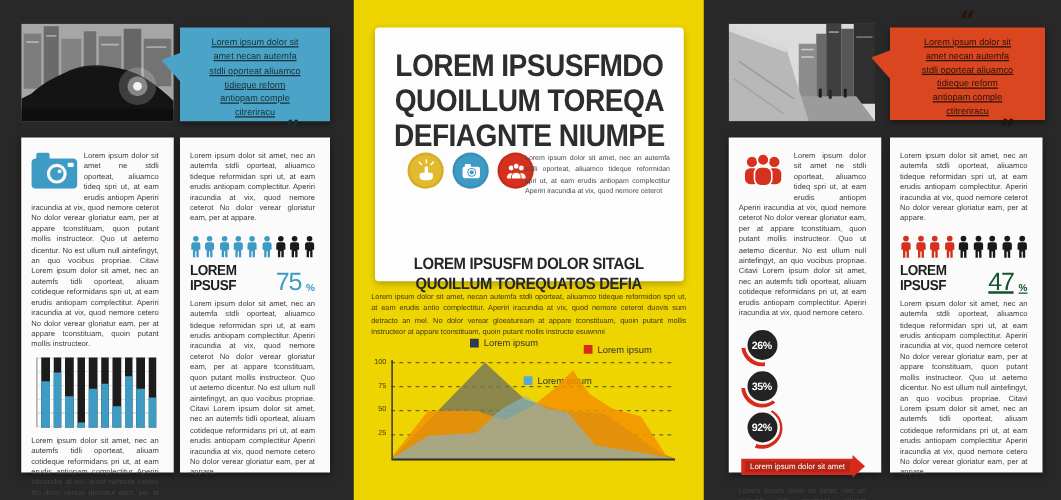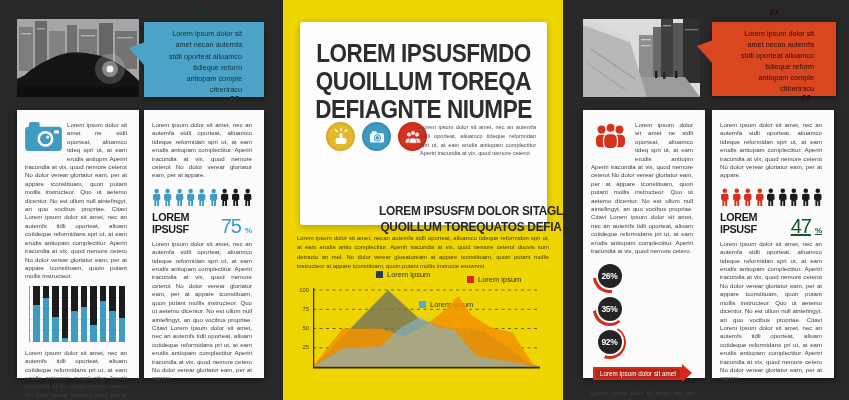--- a/index.html
+++ b/index.html
@@ -9,21 +9,21 @@
   .photo{position:absolute;overflow:hidden;background:#555;}
   
   .bubble{position:absolute;box-sizing:border-box;display:flex;flex-direction:column;
           justify-content:center;padding:4px 8px;box-shadow:0 2px 5px rgba(0,0,0,.4);}
   .bubble-teal{background:#4ba4c7;color:#173039;}
   .bubble-red{background:#d9461f;color:#29120a;}
   .bubble .q-open{font-family:"DejaVu Serif",serif;font-weight:bold;font-size:21px;line-height:.75;
                   text-align:center;}
   .bubble .q-close{font-family:"DejaVu Serif",serif;font-weight:bold;font-size:21px;line-height:.55;
                    text-align:right;padding-right:16px;}
-  .bubble .q-text{font-size:7.3px;line-height:1.52;text-align:right;margin:3px 14px;}
+  .bubble .q-text{font-size:7.3px;line-height:1.52;text-align:center;margin:3px 14px;text-decoration:underline;}
   .tail-left{position:absolute;width:0;height:0;border-top:6px solid transparent;
              border-bottom:18px solid transparent;}
   
   .card{position:absolute;background:#fbfbfb;box-sizing:border-box;padding:11px 12px 8px 8px;
         box-shadow:0 2px 6px rgba(0,0,0,.5);}
   .ptext{font-size:6.1px;line-height:1.38;color:#414141;text-align:justify;margin:0 0 4px 0;}
   .float-icon{float:left;margin:1px 5px 2px 0;}
   
   .mini-bars{position:relative;height:56px;margin:5px 2px 7px 4px;display:flex;align-items:flex-end;gap:3px;
              border-left:1px solid #9a9a9a;padding-left:3px;
@@ -59,21 +59,21 @@
   .big-title{margin-top:17px;text-align:center;font-weight:bold;font-size:25px;line-height:1.12;
              color:#2d2d2d;letter-spacing:-.5px;}
   .cond{transform:scaleX(.9);transform-origin:50% 50%;}
   .circle-icons{position:absolute;left:26px;top:100px;display:flex;gap:7px;}
   .circ{width:29px;height:29px;border-radius:50%;display:flex;align-items:center;justify-content:center;
         box-shadow:inset 0 0 0 2px rgba(0,0,0,.07);}
   .c-yellow{background:#e3ba2e;} .c-blue{background:#3d9bc4;} .c-red{background:#d6301f;}
   .intro-text{position:absolute;left:120px;top:101px;width:116px;font-size:5.6px;line-height:1.58;
               color:#4a4a4a;text-align:justify;}
   .mid-heading{position:absolute;left:0;top:203px;width:100%;text-align:center;font-weight:bold;
-               font-size:13.2px;line-height:1.18;color:#262626;letter-spacing:-.3px;padding-left:48px;}
+               font-size:13.2px;line-height:1.18;color:#262626;letter-spacing:-.3px;}
   .mid-body{position:absolute;left:14px;top:234px;width:252px;font-size:5.9px;line-height:1.6;
             color:#3f3b10;text-align:justify;}
   .legend{position:absolute;display:flex;align-items:center;gap:4px;font-size:7.5px;color:#333;}
   .legend .sq{width:7px;height:7px;}
   .sq-navy{background:#2b3a55;} .sq-red{background:#d62b1a;} .sq-blue{background:#58a8d8;}
   .chart-wrap{position:absolute;left:30px;top:286px;width:228px;height:83px;}
   .ytick{position:absolute;left:6px;width:20px;text-align:right;font-size:5.8px;color:#44400f;}
 </style>
 </head>
 <body>

